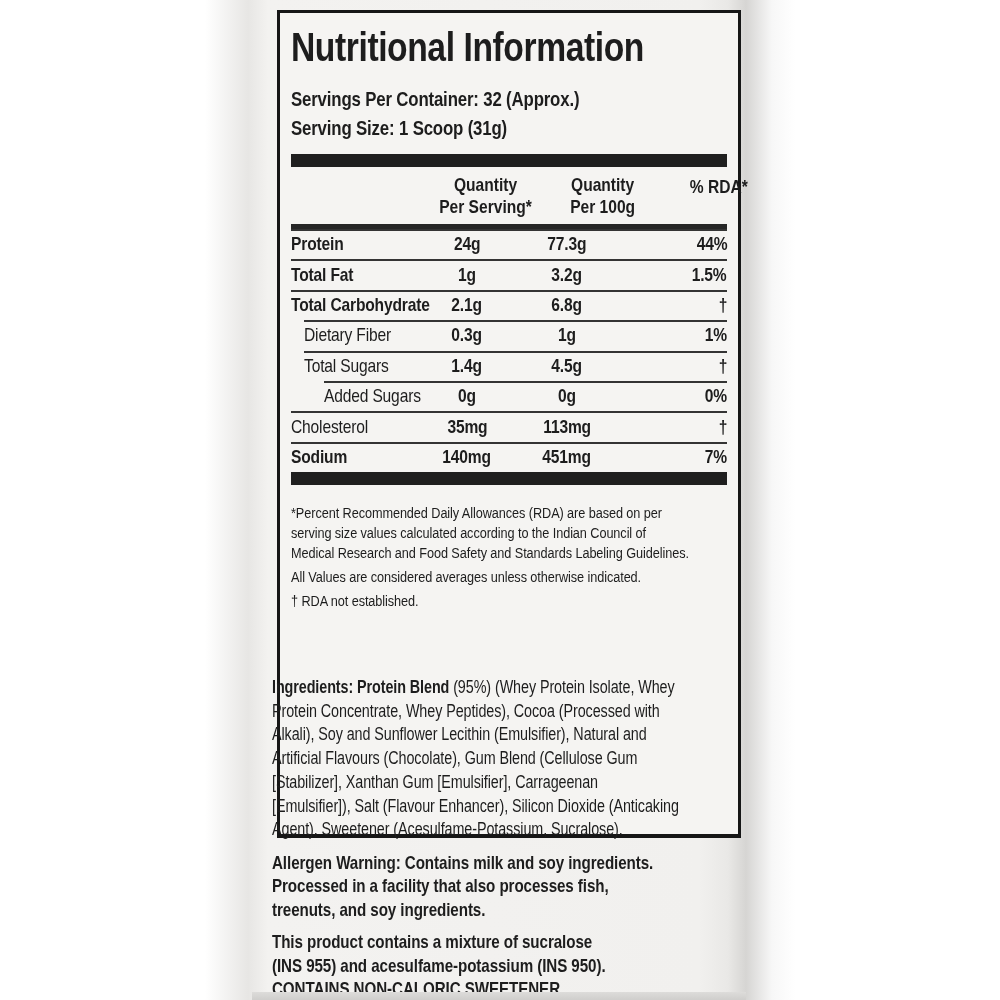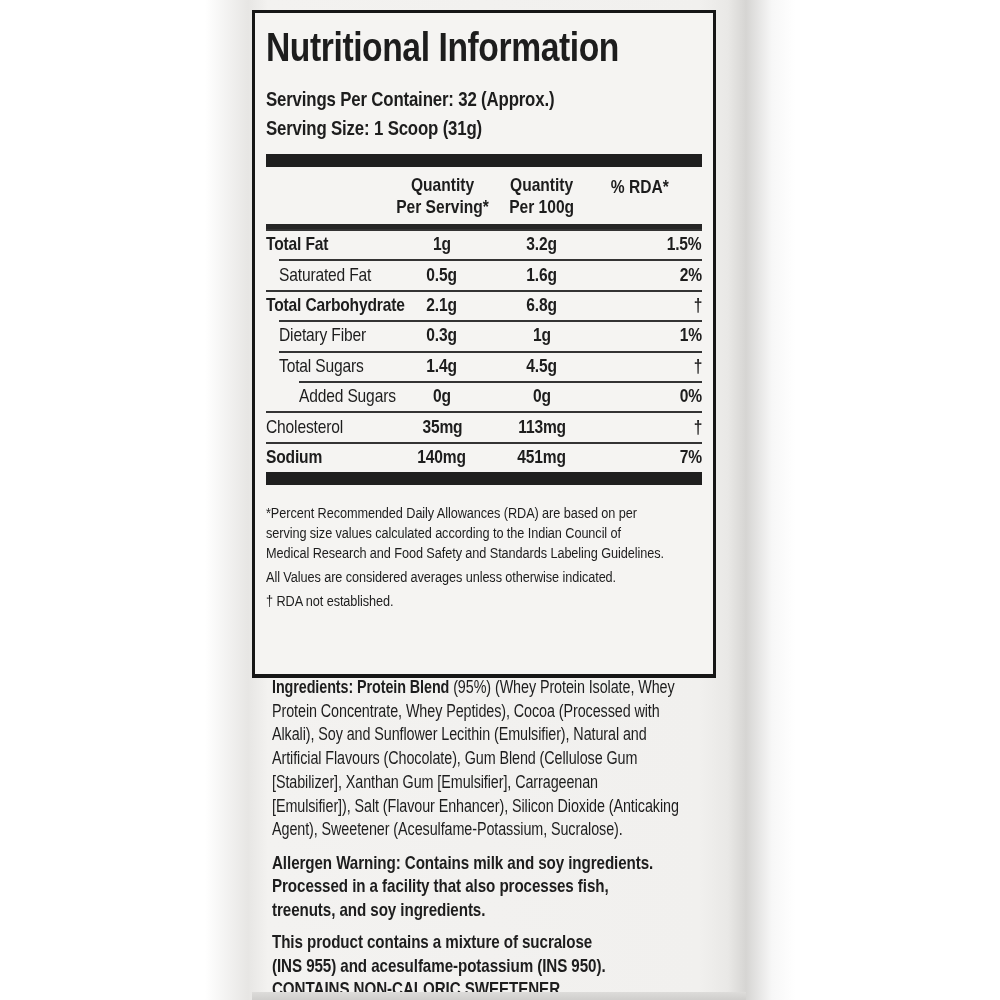--- a/index.html
+++ b/index.html
@@ -19,35 +19,35 @@
   
   .cond{transform:scaleX(0.82);transform-origin:0 0;white-space:pre;}
   .cx{display:inline-block;transform:scaleX(0.82);white-space:pre;}
   .cx.left{transform-origin:0 50%;}
   .cx.mid{transform-origin:50% 50%;text-align:center;}
   .cx.right{transform-origin:100% 50%;}
   .b{font-weight:bold;}
 
   
   .nf-box{
-    position:absolute;left:252px;top:10px;width:464px;height:668px;
+    position:absolute;left:277px;top:10px;width:464px;height:828px;
     box-sizing:border-box;background:#f5f4f2;
     border:3px solid #161616;border-bottom-width:4px;
     padding:10px 11px 0;
   }
   .nf-title{font-size:41px;line-height:42px;font-weight:bold;margin:3px 0 16px;letter-spacing:-0.5px;}
   .serv-line{font-size:20.5px;line-height:29px;font-weight:bold;letter-spacing:-0.2px;}
   .bar{height:13px;background:#1f1f1f;}
   .bar.top{margin-top:12px;}
   .hdr-rule{height:5px;background:#262626;}
   .bar.bottom{margin-top:0;}
 
   
   .thead,.trow{display:grid;grid-template-columns:132px 88px 112px 1fr;}
-  .thead{padding:7px 0;}
+  .thead{padding:7px 0;gap:18px;}
   .hcell{display:flex;align-items:flex-start;justify-content:center;}
   .hcell.rda{justify-content:flex-start;padding-top:2px;}
   .hcell .cx{font-weight:bold;font-size:19px;line-height:21.5px;}
   .trow{height:30.4px;position:relative;align-items:center;}
   .trow::before{content:"";position:absolute;top:0;left:0;right:0;height:2px;background:#343434;}
   .trow.first::before{display:none;}
   .trow.ind1::before{left:13px;}
   .trow.ind2::before{left:33px;}
   .tcell{display:flex;align-items:center;justify-content:center;overflow:visible;}
   .tcell.c-name{justify-content:flex-start;}
@@ -94,44 +94,44 @@
       <div class="hcell rda">
         <span class="cx right">% RDA*</span>
       </div>
     </div>
 
     <div class="hdr-rule"></div>
 
     <div>
         <div class="trow ind0 bold">
           <div class="tcell c-name">
+            <span class="cx left">Protein</span>
+          </div>
+          <div class="tcell c-qs">
+            <span class="cx mid">24g</span>
+          </div>
+          <div class="tcell c-q100">
+            <span class="cx mid">77.3g</span>
+          </div>
+          <div class="tcell c-rda">
+            <span class="cx right">44%</span>
+          </div>
+        </div>
+        <div class="trow ind0 bold">
+          <div class="tcell c-name">
             <span class="cx left">Total Fat</span>
           </div>
           <div class="tcell c-qs">
             <span class="cx mid">1g</span>
           </div>
           <div class="tcell c-q100">
             <span class="cx mid">3.2g</span>
           </div>
           <div class="tcell c-rda">
             <span class="cx right">1.5%</span>
-          </div>
-        </div>
-        <div class="trow ind1">
-          <div class="tcell c-name">
-            <span class="cx left">Saturated Fat</span>
-          </div>
-          <div class="tcell c-qs">
-            <span class="cx mid">0.5g</span>
-          </div>
-          <div class="tcell c-q100">
-            <span class="cx mid">1.6g</span>
-          </div>
-          <div class="tcell c-rda">
-            <span class="cx right">2%</span>
           </div>
         </div>
         <div class="trow ind0 bold">
           <div class="tcell c-name">
             <span class="cx left">Total Carbohydrate</span>
           </div>
           <div class="tcell c-qs">
             <span class="cx mid">2.1g</span>
           </div>
           <div class="tcell c-q100">

